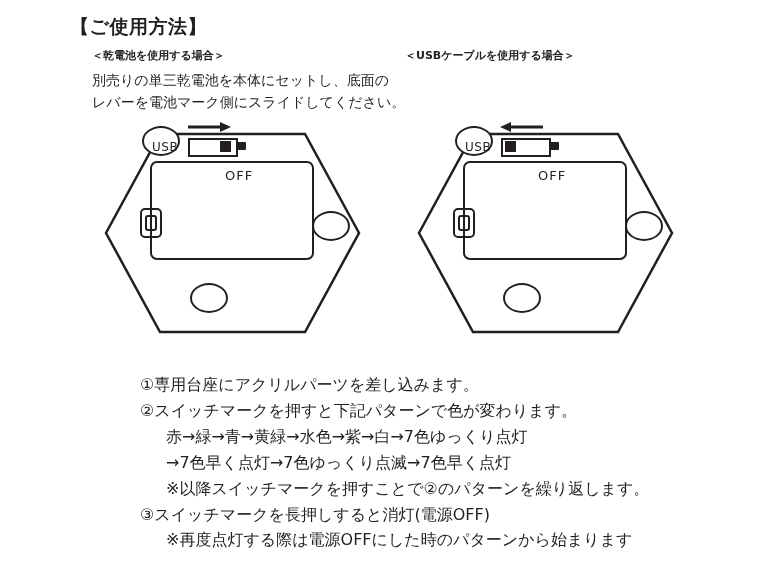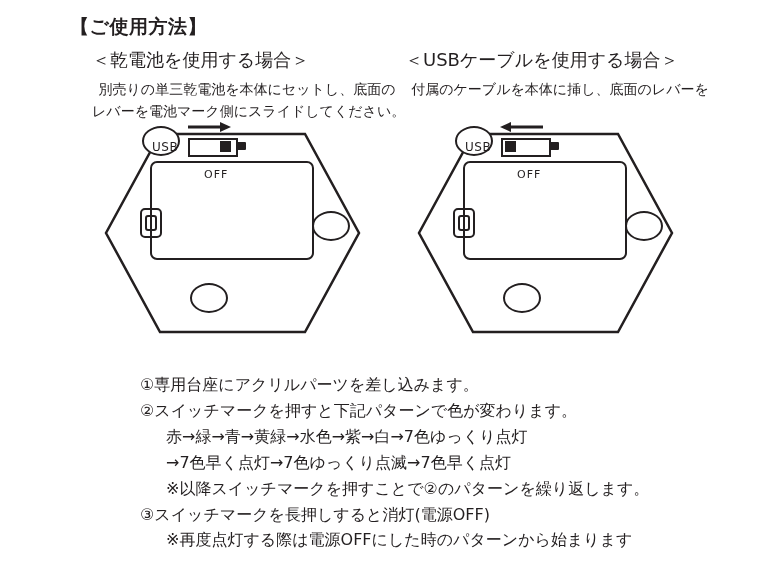--- a/index.html
+++ b/index.html
@@ -31,30 +31,30 @@
     white-space: nowrap;
   }
   .col {
     position: absolute;
     top: 48px;
     width: 310px;
   }
   .col-left { left: 92px; }
   .col-right { left: 405px; }
   .col-head {
-    font-size: 18px;
-    font-weight: normal;
+    font-size: 11px;
+    font-weight: bold;
     margin: 0 0 7px 0;
     white-space: nowrap;
   }
   .col-body {
     font-size: 14px;
     line-height: 1.55;
   }
-  .col-body div { white-space: nowrap; text-align: center; }
+  .col-body div { white-space: nowrap; }
 
   
   .device {
     position: absolute;
     top: 128px;
     width: 265px;
     height: 210px;
   }
   .device-left { left: 100px; }
   .device-right { left: 413px; }
@@ -92,23 +92,23 @@
 
   .usb-label {
     position: absolute;
     left: 52px;
     top: 12px;
     font-size: 12px;
     letter-spacing: 0.5px;
   }
   .off-label {
     position: absolute;
-    left: 104px;
+    left: 125px;
     top: 40px;
-    font-size: 11px;
+    font-size: 13px;
     letter-spacing: 1px;
   }
   .switch-body {
     position: absolute;
     left: 88px;
     top: 10px;
     width: 46px;
     height: 15px;
     border: 2px solid #231f20;
     background: #ffffff;
@@ -173,21 +173,20 @@
     <div class="col-head">＜乾電池を使用する場合＞</div>
     <div class="col-body">
       <div>別売りの単三乾電池を本体にセットし、底面の</div>
       <div>レバーを電池マーク側にスライドしてください。</div>
     </div>
   </div>
 
   <div class="col col-right">
     <div class="col-head">＜USBケーブルを使用する場合＞</div>
     <div class="col-body">
-      <div>付属のケーブルを本体に挿し、底面のレバーを</div>
     </div>
   </div>
 
   <div class="device device-left">
     <div class="hex">
       <svg width="265" height="210" viewBox="0 0 265 210">
         <polygon points="60,6 205,6 259,105 205,204 60,204 6,105" fill="none" stroke="#231f20" stroke-width="2.5"></polygon>
       </svg>
     </div>
     <div class="panel"></div>

